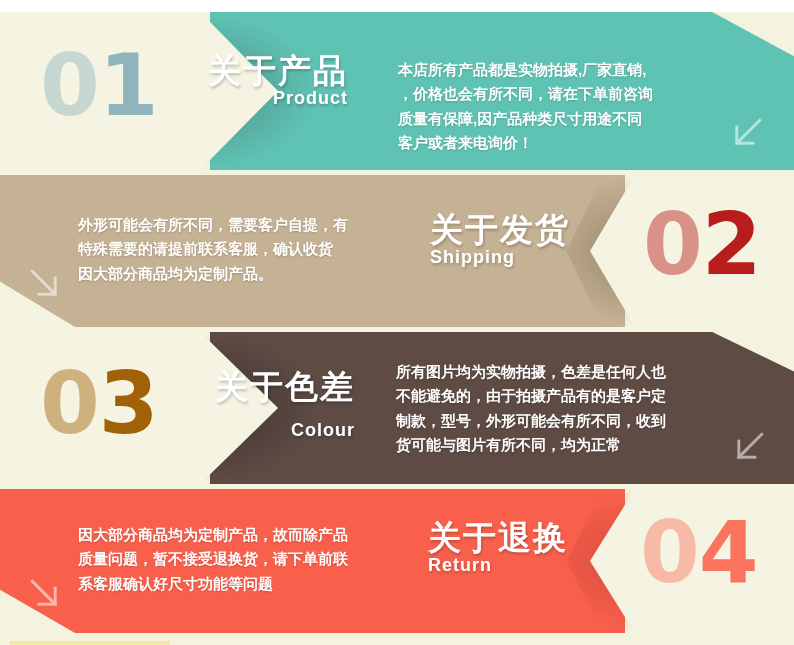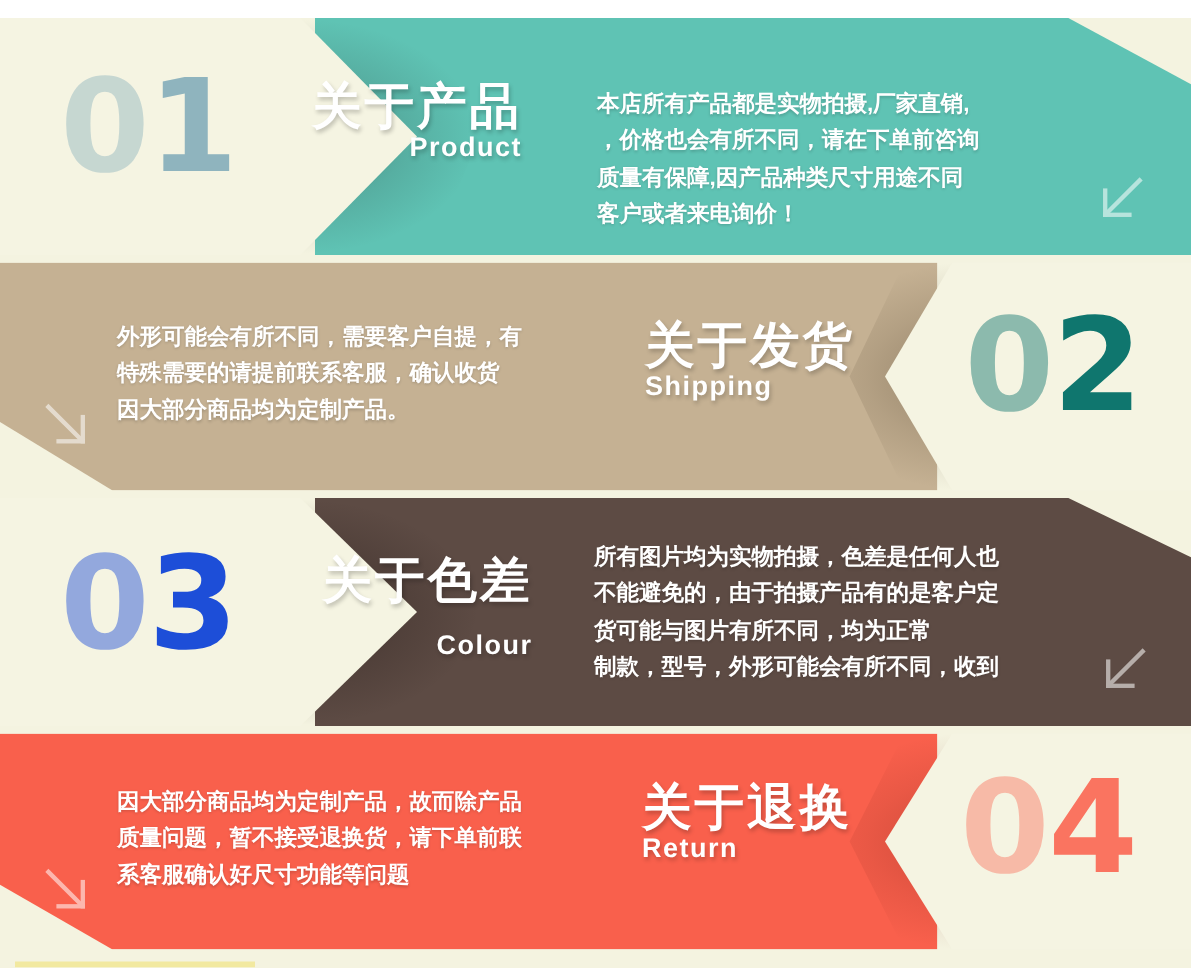--- a/index.html
+++ b/index.html
@@ -160,21 +160,21 @@
       </g>
         </svg>
     </div>
   </div>
 
   <div class="band" id="band2">
     <div class="colorfill" id="b2-colorshape" style="background: rgb(197, 177, 147);"></div>
     <div class="cream" id="b2-cream"></div>
     <div class="shadowcast" id="b2-shadow"></div>
 
-    <div class="num" style="left:643px;top:26px;color:#0f766e;">
+    <div class="num" style="left:643px;top:26px;color:#b91c1c;">
       <span class="d1">0</span><span class="d2">2</span>
     </div>
 
     <div class="titlegrp" style="left:430px;top:38px;">
       <div class="t-cn">关于发货</div>
       <div class="t-en">Shipping</div>
     </div>
 
     <div class="body-txt" style="left:78px;top:38px;">
       <div>外形可能会有所不同，需要客户自提，有</div>
@@ -191,34 +191,34 @@
       </g>
         </svg>
     </div>
   </div>
 
   <div class="band" id="band3">
     <div class="colorfill" id="b3-colorshape" style="background: rgb(93, 75, 68);"></div>
     <div class="cream" id="b3-cream"></div>
     <div class="shadowcast" id="b3-shadow"></div>
 
-    <div class="num" style="left:40px;top:28px;color:#1d4ed8;">
+    <div class="num" style="left:40px;top:28px;color:#a16207;">
       <span class="d1">0</span><span class="d2">3</span>
     </div>
 
     <div class="titlegrp" style="left:215px;top:38px;">
       <div class="t-cn">关于色差</div>
       <div class="t-en ind" style="padding-left:44px;margin-top:16px;">Colour</div>
     </div>
 
     <div class="body-txt" style="left:396px;top:28px;width:330px;">
       <div>所有图片均为实物拍摄，色差是任何人也</div>
       <div>不能避免的，由于拍摄产品有的是客户定</div>
+      <div>制款，型号，外形可能会有所不同，收到</div>
       <div>货可能与图片有所不同，均为正常</div>
-      <div>制款，型号，外形可能会有所不同，收到</div>
     </div>
 
     <div class="arrow" style="left:732px;top:98px;">
       <svg viewBox="0 0 40 40">
           <g stroke="#FFFFFF" stroke-width="3.4" fill="none" stroke-linecap="square">
         <line x1="35" y1="5" x2="9" y2="31"></line>
             <line x1="8" y1="13" x2="8" y2="32"></line>
             <line x1="27" y1="32" x2="8" y2="32"></line>
       </g>
         </svg>

